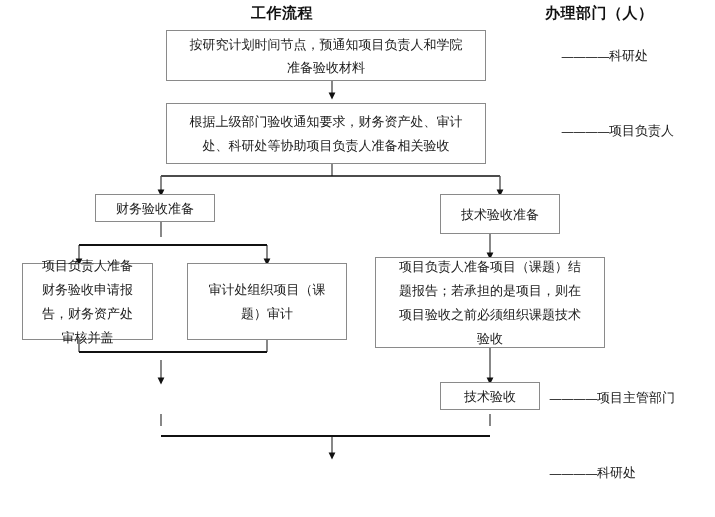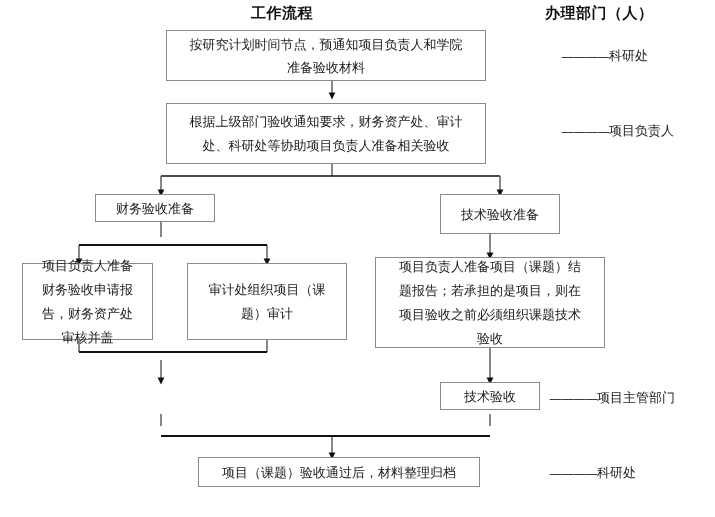--- a/index.html
+++ b/index.html
@@ -144,21 +144,20 @@
 
   <div class="node tall" style="left:14px; top:263px; width:131px; height:77px;margin-left:8px;">项目负责人准备财务验收申请报告，财务资产处审核并盖</div>
 
   <div class="node tall" style="left:375px; top:257px; width:230px; height:91px;">项目负责人准备项目（课题）结题报告；若承担的是项目，则在项目验收之前必须组织课题技术验收</div>
 
   <div class="node tall" style="left:187px; top:263px; width:160px; height:77px;">审计处组织项目（课题）审计</div>
 
 
   <div class="node" style="left:440px; top:382px; width:100px; height:28px;">技术验收</div>
 
-  <div class="node" style="left:198px; top:457px; width:282px; height:30px;">项目（课题）验收通过后，材料整理归档</div>
 
   <div class="annot" style="left:561px; top:47px;">
     <span class="dashes">————</span>
     <span>科研处</span>
   </div>
 
   <div class="annot" style="left:561px; top:122px;">
     <span class="dashes">————</span>
     <span>项目负责人</span>
   </div>

